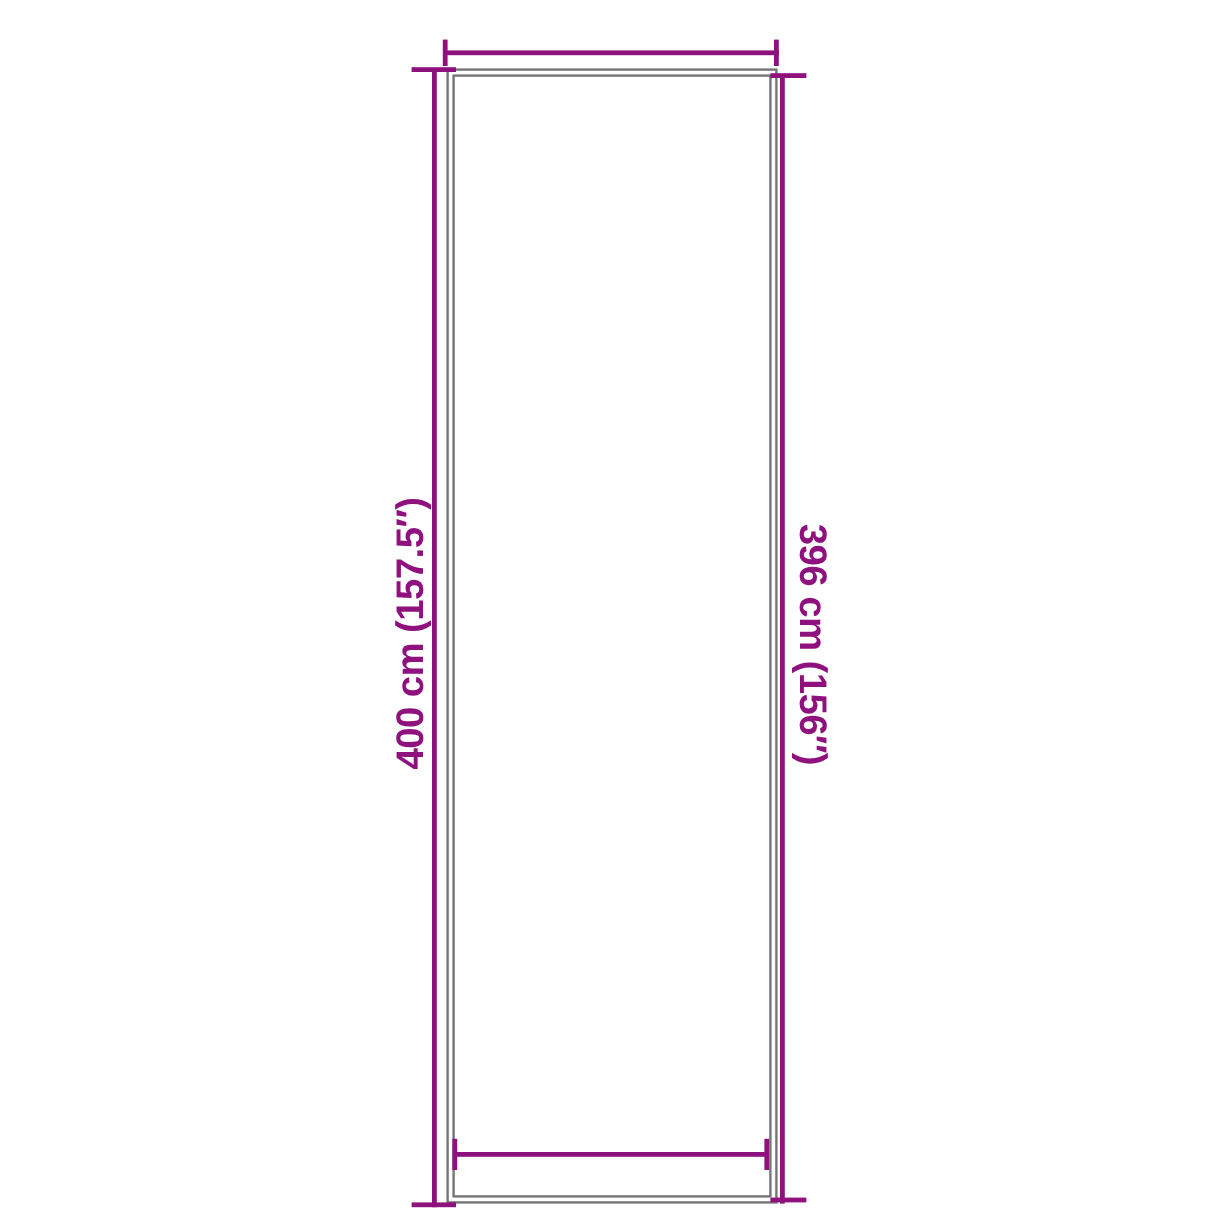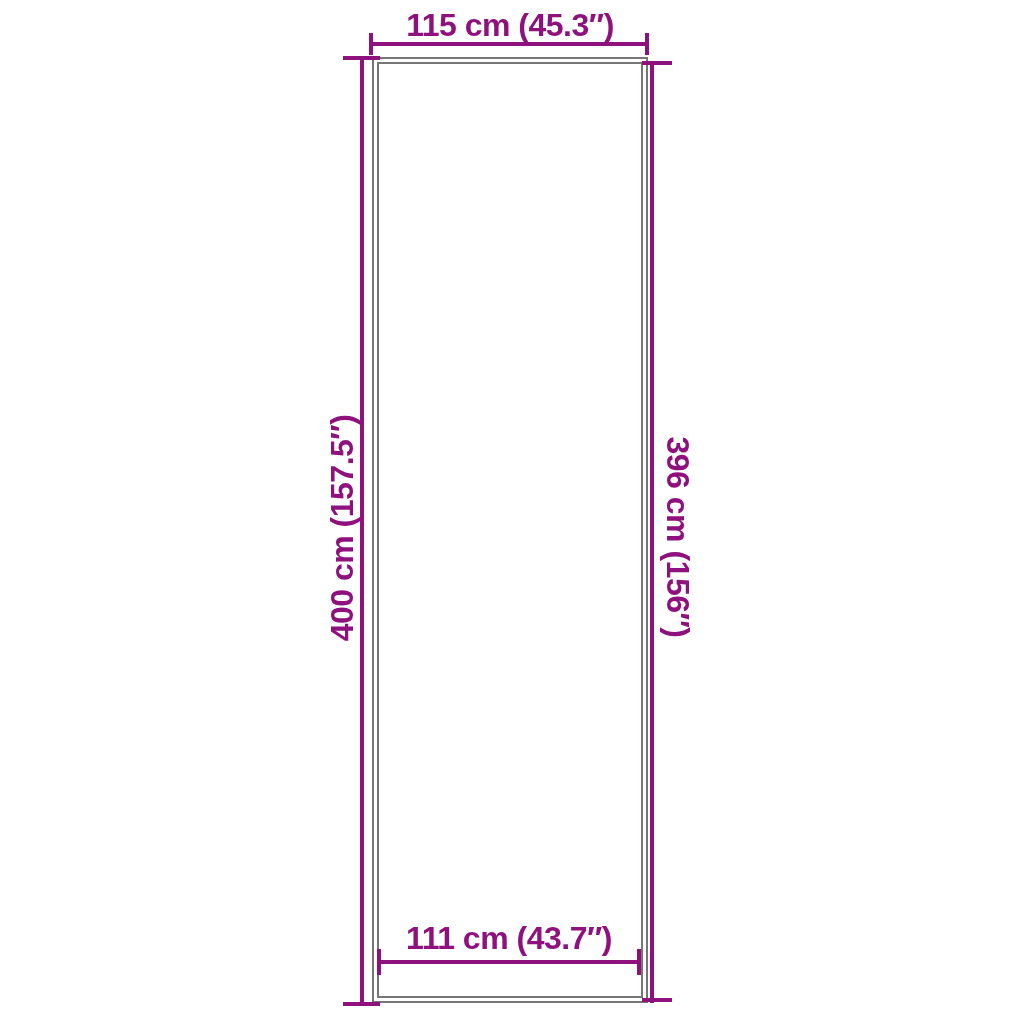--- a/index.html
+++ b/index.html
@@ -49,30 +49,28 @@
 
 <div class="canvas">
 
   <div class="mat">
     <div class="mat-inner"></div>
   </div>
 
   <div class="dim" style="left:370px;top:42px;width:279px;height:4px;"></div>
   <div class="dim" style="left:369px;top:33px;width:4px;height:22px;"></div>
   <div class="dim" style="left:645px;top:33px;width:4px;height:22px;"></div>
-  <div class="dim-label top">115 cm (45.3″)</div>
 
   <div class="dim" style="left:360px;top:57px;width:4px;height:949px;"></div>
   <div class="dim" style="left:343px;top:56px;width:37px;height:4px;"></div>
   <div class="dim" style="left:343px;top:1002px;width:37px;height:4px;"></div>
   <div class="dim-label left">400 cm (157.5″)</div>
 
   <div class="dim" style="left:650px;top:62px;width:4px;height:941px;"></div>
   <div class="dim" style="left:642px;top:61px;width:30px;height:4px;"></div>
   <div class="dim" style="left:642px;top:998px;width:30px;height:4px;"></div>
   <div class="dim-label right">396 cm (156″)</div>
 
   <div class="dim" style="left:378px;top:960px;width:262px;height:4px;"></div>
   <div class="dim" style="left:377px;top:949px;width:4px;height:26px;"></div>
   <div class="dim" style="left:637px;top:949px;width:4px;height:26px;"></div>
-  <div class="dim-label bottom">111 cm (43.7″)</div>
 
 </div>
 
 </body></html>

